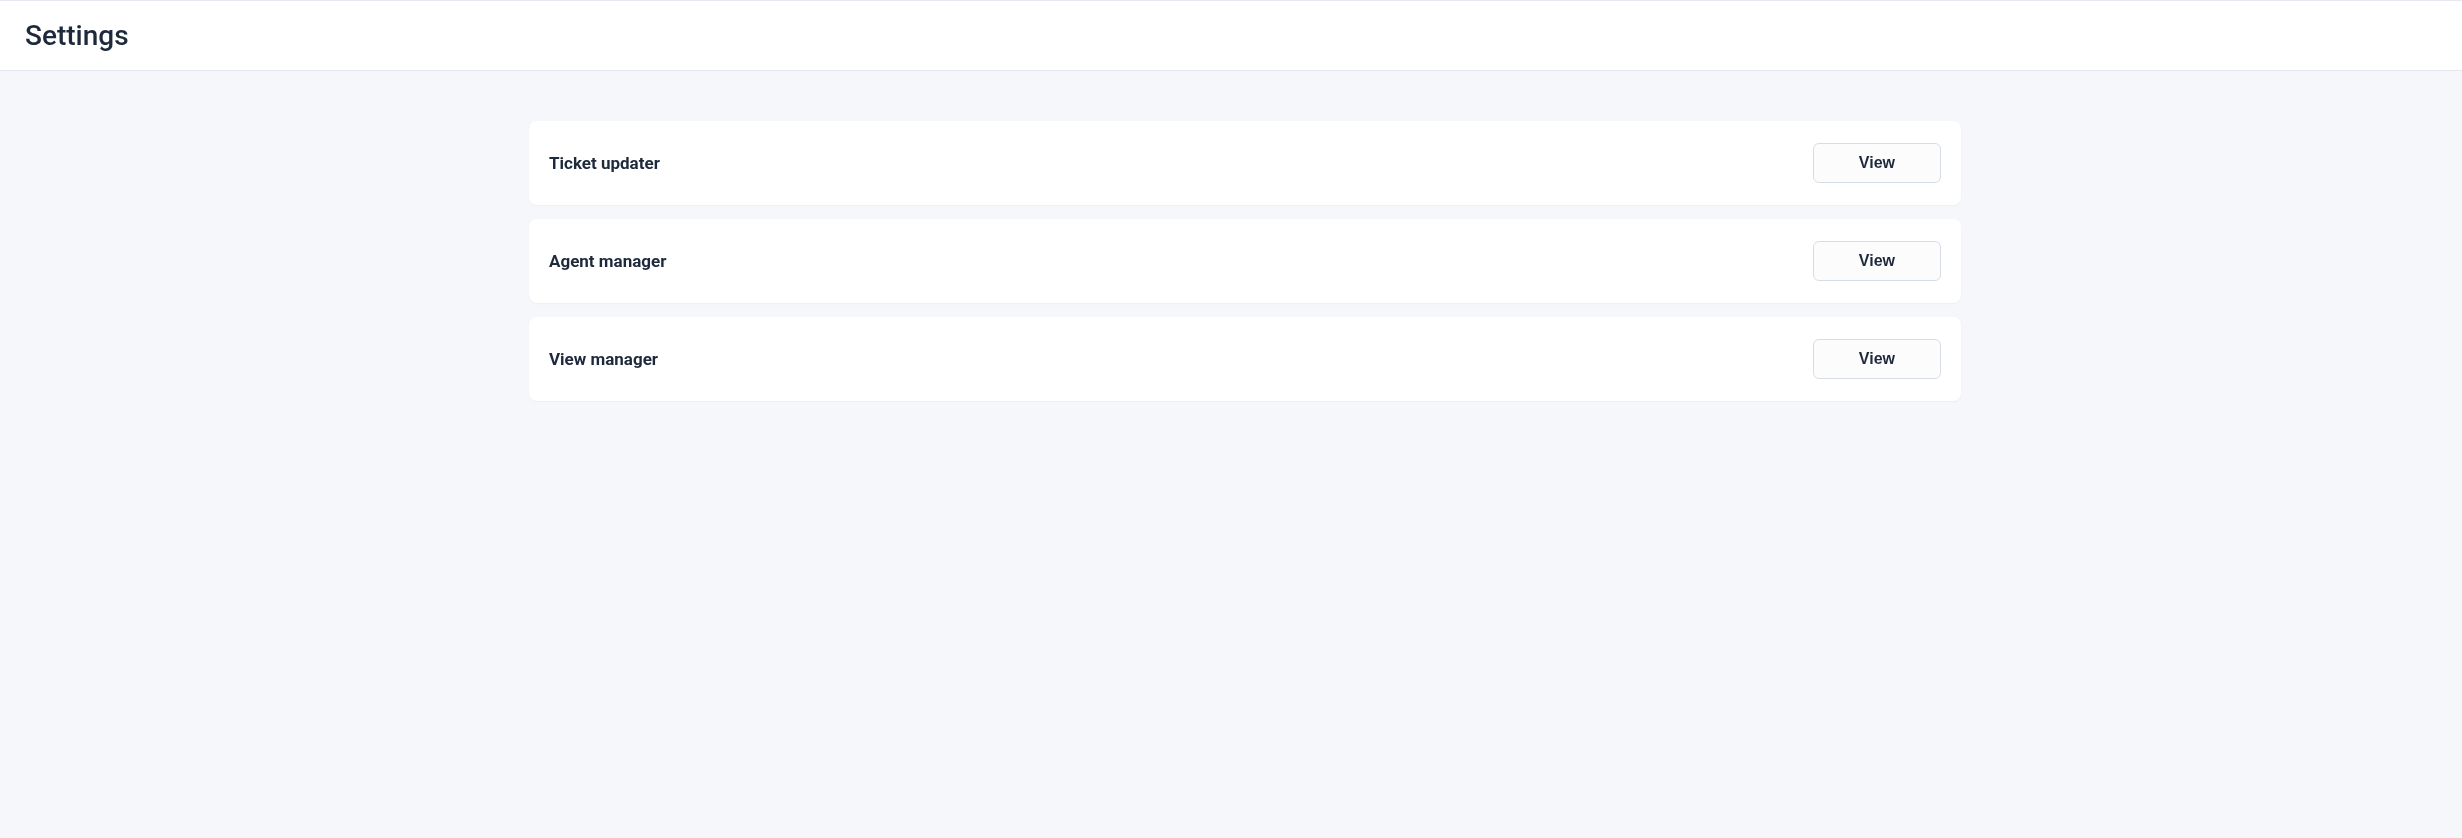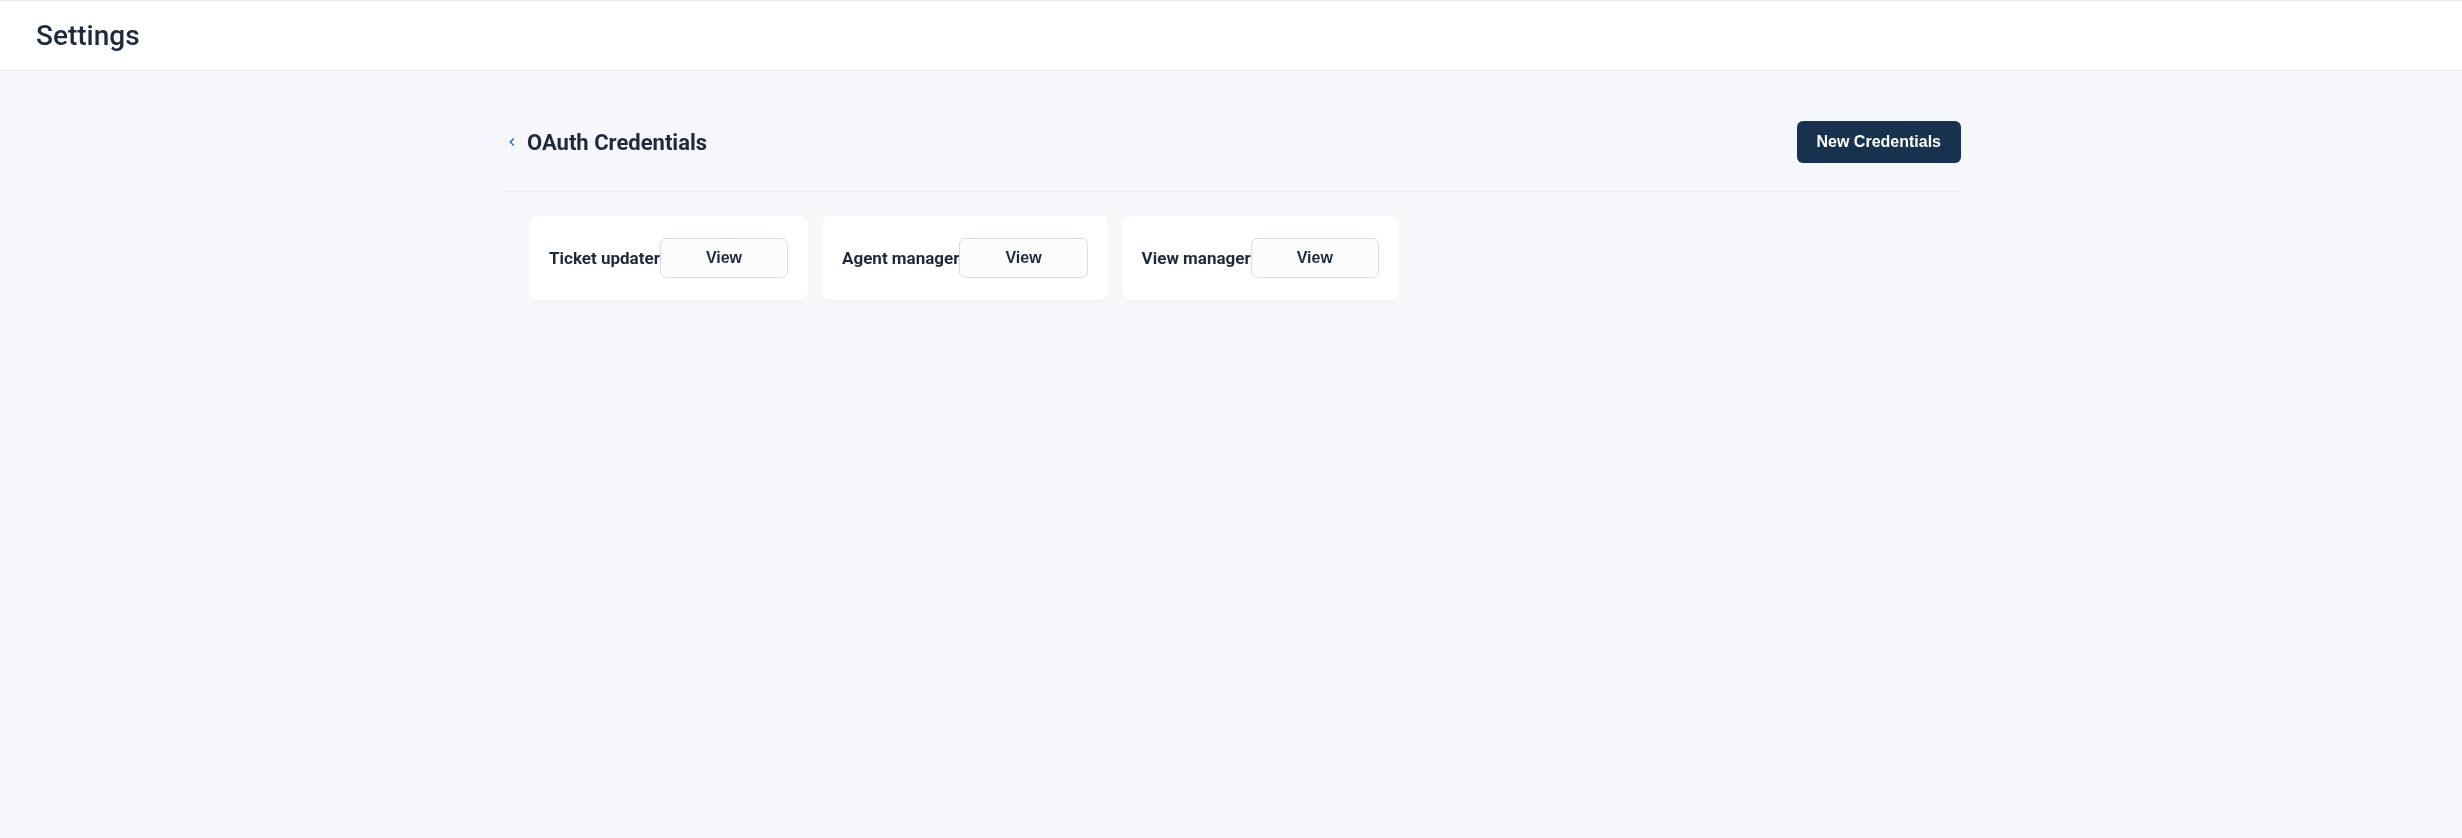--- a/index.html
+++ b/index.html
@@ -9,21 +9,21 @@
     }
     body {
       font-family: -apple-system, BlinkMacSystemFont, 'Segoe UI', Roboto, Helvetica, Arial, sans-serif;
       background: #f5f7fa;
       color: #1e2a3b;
     }
     .top-bar {
       background: #ffffff;
       border-top: 1px solid #e5e9ef;
       border-bottom: 1px solid #e5e9ef;
-      padding: 18px 36px;
+      padding: 18px 25px;
     }
     .top-bar h1 {
       font-size: 28px;
       font-weight: 500;
       color: #1e2a3b;
     }
     .content-wrap {
       max-width: 1460px;
       margin: 0 auto;
       padding: 50px 0 40px 0;
@@ -67,21 +67,21 @@
       color: #ffffff;
       border: none;
       border-radius: 6px;
       padding: 12px 20px;
       font-size: 16px;
       font-weight: 600;
       cursor: pointer;
     }
     .list {
       display: flex;
-      flex-direction: row;
+      flex-direction: column;
       gap: 14px;
       padding: 0 0 0 28px;
     }
     .list-row {
       background: #ffffff;
       border-radius: 8px;
       padding: 22px 20px;
       display: flex;
       align-items: center;
       justify-content: space-between;
@@ -105,31 +105,20 @@
   </style>
 </head>
 <body>
 
 <div class="top-bar">
   <h1>Settings</h1>
 </div>
 
 <div class="content-wrap">
 
-  <div class="section-header">
-    <div class="section-header-left">
-      <span class="back-chevron">
-        <svg viewBox="0 0 24 24">
-            <polyline points="15 18 9 12 15 6"></polyline>
-          </svg>
-      </span>
-      <span class="section-title">OAuth Credentials</span>
-    </div>
-    <button class="btn-primary">New Credentials</button>
-  </div>
 
   <div class="list">
 
     <div class="list-row">
       <span class="row-name">Ticket updater</span>
       <button class="btn-secondary">View</button>
     </div>
 
     <div class="list-row">
       <span class="row-name">Agent manager</span>

